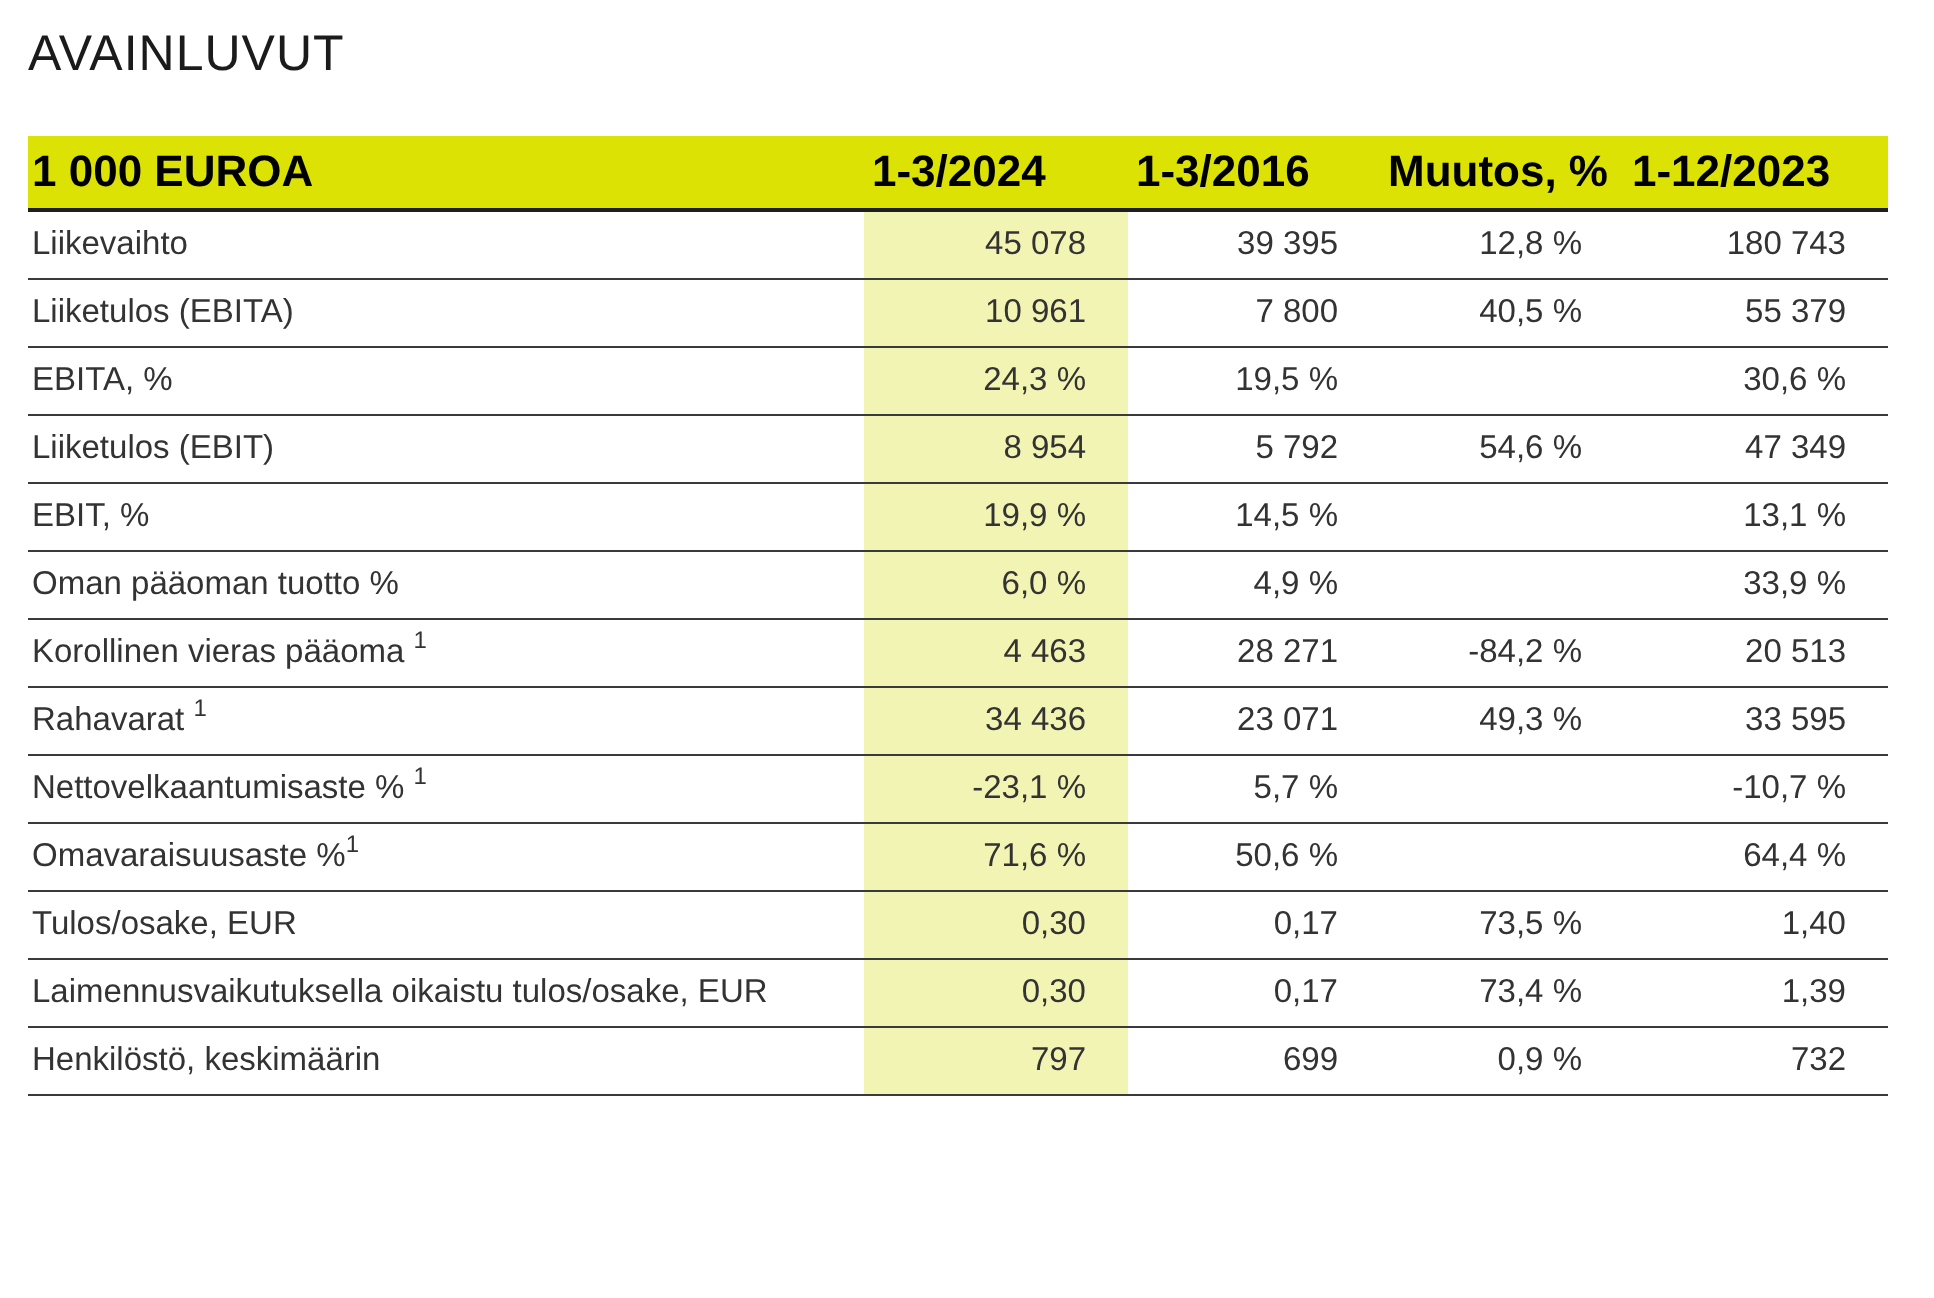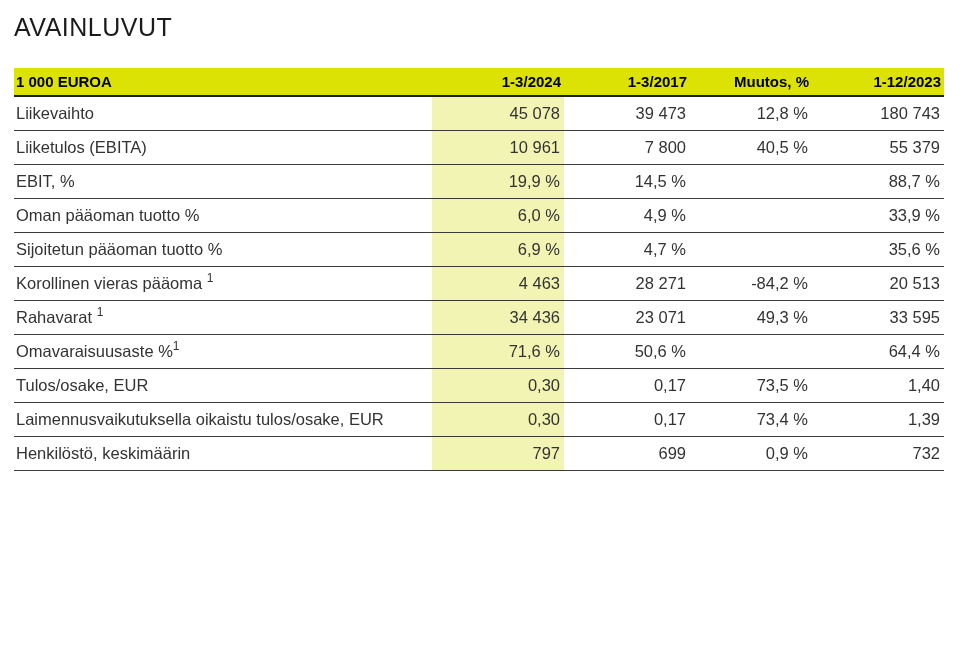--- a/index.html
+++ b/index.html
@@ -39,45 +39,45 @@
   }
   col.c-label { width: 418px; }
   col.c-v1 { width: 132px; }
   col.c-v2 { width: 126px; }
   col.c-v3 { width: 122px; }
   col.c-v4 { width: 132px; }
 
   thead th {
     background: var(--header-bg);
     color: #000000;
-    font-size: 15px;
+    font-size: 22px;
     font-weight: 700;
     padding: 5px 4px 5px 4px;
     border-bottom: 2px solid var(--border-dark);
     white-space: nowrap;
   }
   thead th.h-label { text-align: left; padding-left: 2px; }
-  thead th.h-num { text-align: right; padding-right: 3px; }
+  thead th.h-num { text-align: left; padding-right: 3px; }
 
   tbody td {
     font-size: 16.5px;
     color: var(--text-main);
     border-bottom: 1px solid var(--row-border);
     padding: 7px 4px;
     vertical-align: middle;
   }
   tbody td.label-cell {
     text-align: left;
     padding-left: 2px;
     padding-right: 10px;
     margin-left: 36px;
   }
   tbody td.num-cell {
     text-align: right;
-    padding-right: 4px;
+    padding-right: 21px;
     white-space: nowrap;
   }
   tbody td.hl { background: var(--highlight-bg); }
   sup.footnote {
     font-size: 12px;
     line-height: 0;
     position: relative;
     top: -1px;
   }
 </style>
@@ -92,76 +92,90 @@
       <col class="c-label">
       <col class="c-v1">
       <col class="c-v2">
       <col class="c-v3">
       <col class="c-v4">
     </colgroup>
     <thead>
       <tr>
         <th class="h-label">1 000 EUROA</th>
         <th class="h-num">1-3/2024</th>
-        <th class="h-num">1-3/2017</th>
+        <th class="h-num">1-3/2016</th>
         <th class="h-num">Muutos, %</th>
         <th class="h-num">1-12/2023</th>
       </tr>
     </thead>
     <tbody>
         <tr>
           <td class="label-cell">Liikevaihto</td>
           <td class="num-cell hl">45 078</td>
-          <td class="num-cell">39 473</td>
+          <td class="num-cell">39 395</td>
           <td class="num-cell">12,8 %</td>
           <td class="num-cell">180 743</td>
         </tr>
         <tr>
           <td class="label-cell">Liiketulos (EBITA)</td>
           <td class="num-cell hl">10 961</td>
           <td class="num-cell">7 800</td>
           <td class="num-cell">40,5 %</td>
           <td class="num-cell">55 379</td>
         </tr>
         <tr>
+          <td class="label-cell">EBITA, %</td>
+          <td class="num-cell hl">24,3 %</td>
+          <td class="num-cell">19,5 %</td>
+          <td class="num-cell"></td>
+          <td class="num-cell">30,6 %</td>
+        </tr>
+        <tr>
+          <td class="label-cell">Liiketulos (EBIT)</td>
+          <td class="num-cell hl">8 954</td>
+          <td class="num-cell">5 792</td>
+          <td class="num-cell">54,6 %</td>
+          <td class="num-cell">47 349</td>
+        </tr>
+        <tr>
           <td class="label-cell">EBIT, %</td>
           <td class="num-cell hl">19,9 %</td>
           <td class="num-cell">14,5 %</td>
           <td class="num-cell"></td>
-          <td class="num-cell">88,7 %</td>
+          <td class="num-cell">13,1 %</td>
         </tr>
         <tr>
           <td class="label-cell">Oman pääoman tuotto %</td>
           <td class="num-cell hl">6,0 %</td>
           <td class="num-cell">4,9 %</td>
           <td class="num-cell"></td>
           <td class="num-cell">33,9 %</td>
-        </tr>
-        <tr>
-          <td class="label-cell">Sijoitetun pääoman tuotto %</td>
-          <td class="num-cell hl">6,9 %</td>
-          <td class="num-cell">4,7 %</td>
-          <td class="num-cell"></td>
-          <td class="num-cell">35,6 %</td>
         </tr>
         <tr>
           <td class="label-cell">Korollinen vieras pääoma&nbsp;<sup class="footnote">1</sup></td>
           <td class="num-cell hl">4 463</td>
           <td class="num-cell">28 271</td>
           <td class="num-cell">-84,2 %</td>
           <td class="num-cell">20 513</td>
         </tr>
         <tr>
           <td class="label-cell">Rahavarat&nbsp;<sup class="footnote">1</sup></td>
           <td class="num-cell hl">34 436</td>
           <td class="num-cell">23 071</td>
           <td class="num-cell">49,3 %</td>
           <td class="num-cell">33 595</td>
         </tr>
         <tr>
+          <td class="label-cell">Nettovelkaantumisaste %&nbsp;<sup class="footnote">1</sup></td>
+          <td class="num-cell hl">-23,1 %</td>
+          <td class="num-cell">5,7 %</td>
+          <td class="num-cell"></td>
+          <td class="num-cell">-10,7 %</td>
+        </tr>
+        <tr>
           <td class="label-cell">Omavaraisuusaste %<sup class="footnote">1</sup></td>
           <td class="num-cell hl">71,6 %</td>
           <td class="num-cell">50,6 %</td>
           <td class="num-cell"></td>
           <td class="num-cell">64,4 %</td>
         </tr>
         <tr>
           <td class="label-cell">Tulos/osake, EUR</td>
           <td class="num-cell hl">0,30</td>
           <td class="num-cell">0,17</td>

